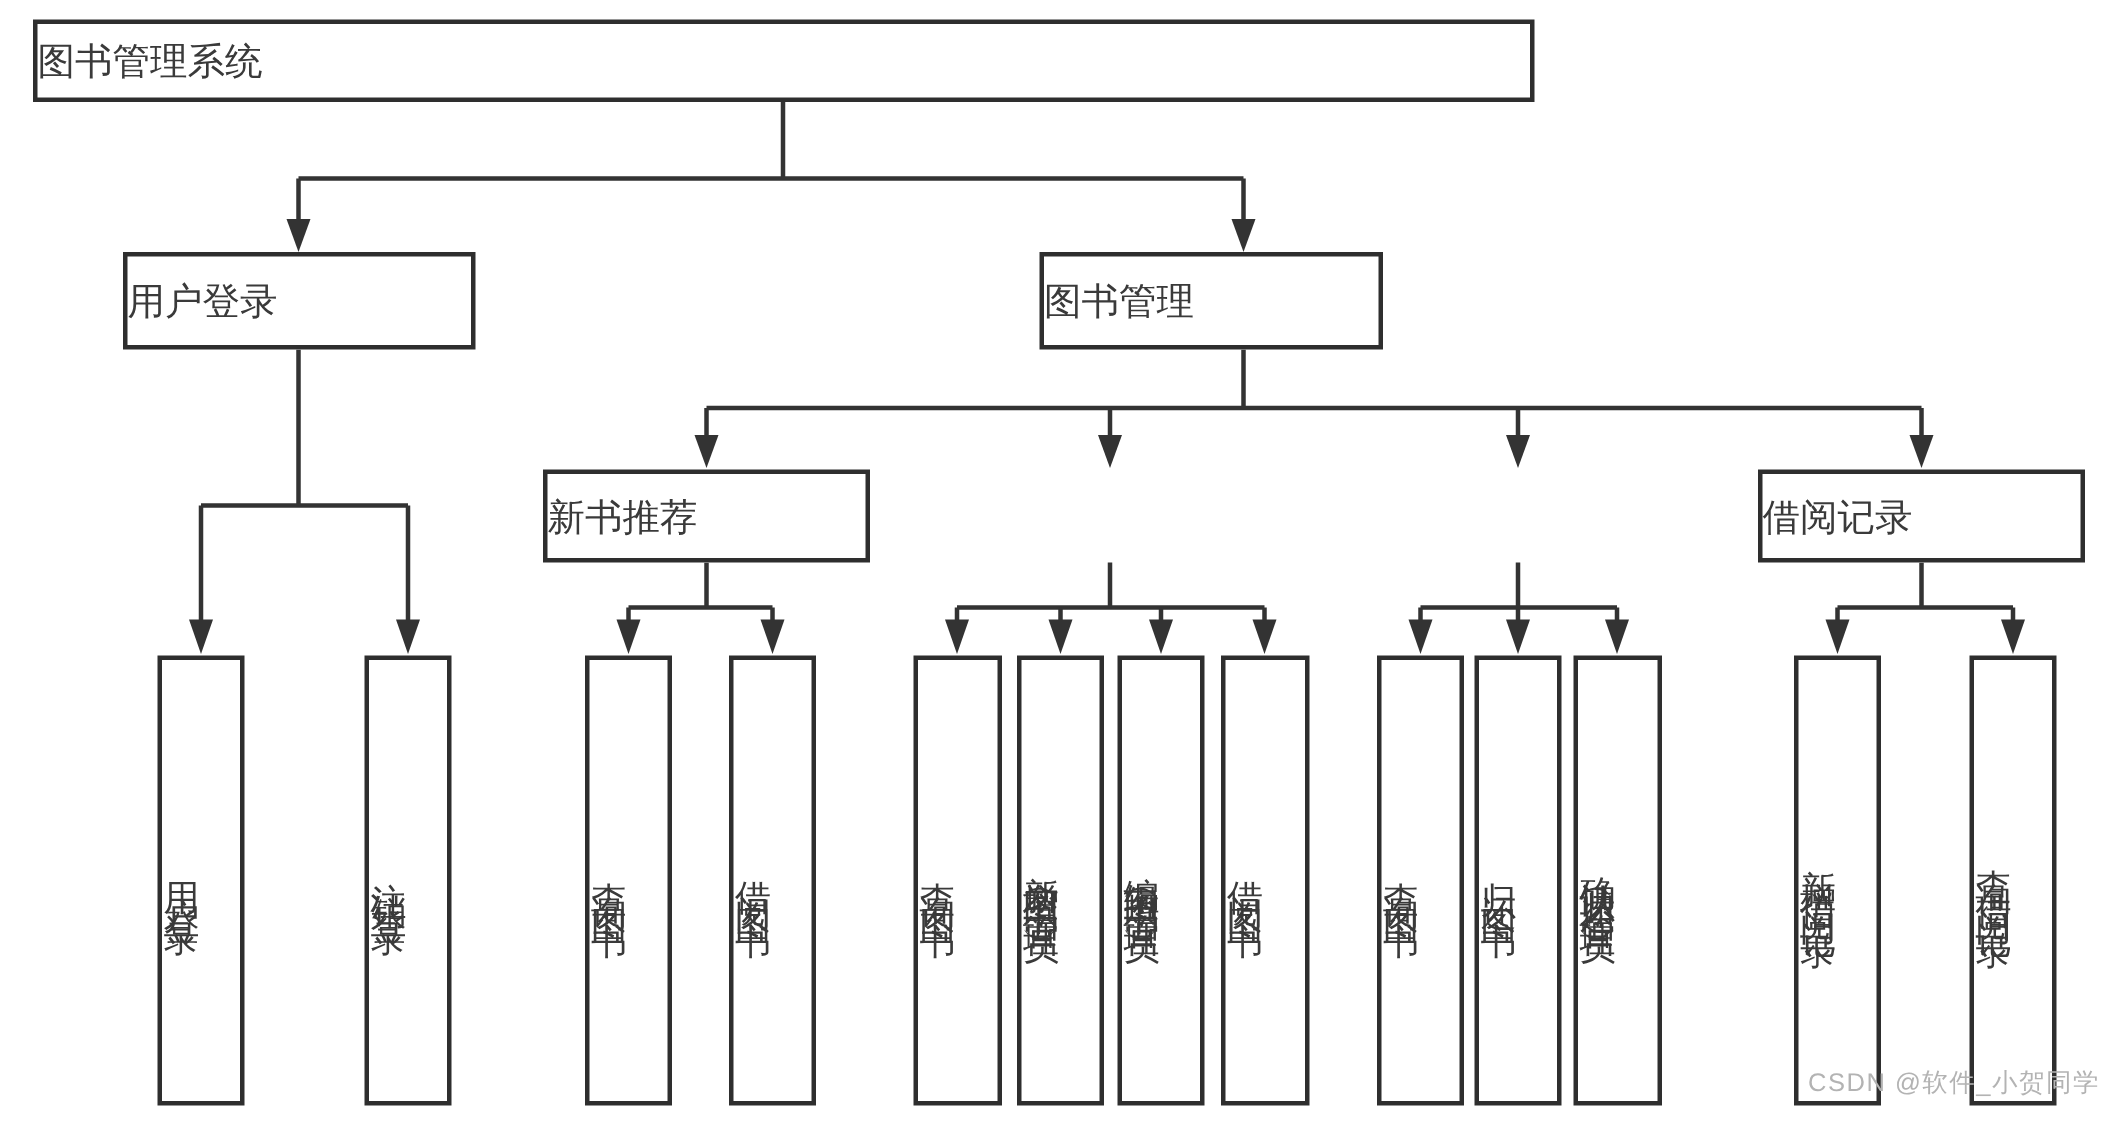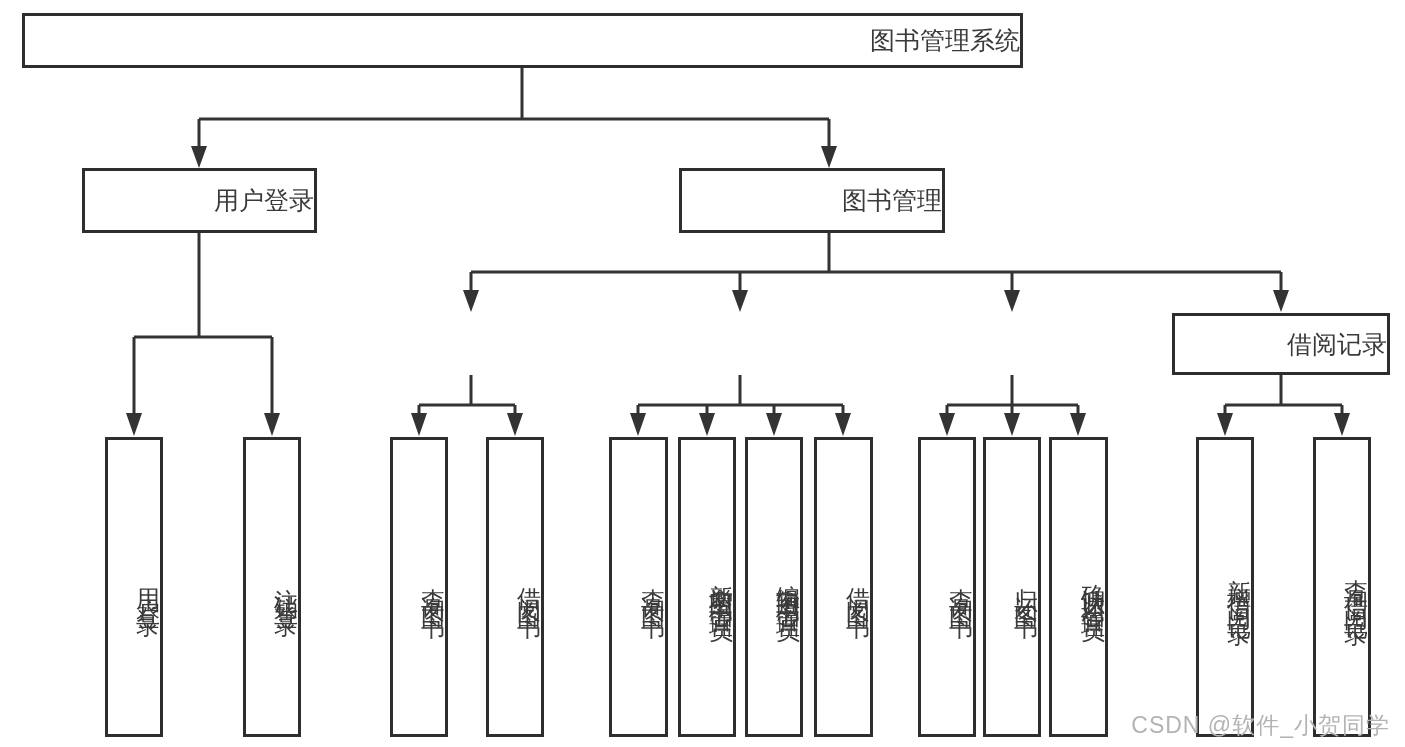--- a/index.html
+++ b/index.html
@@ -17,35 +17,35 @@
     overflow: hidden;
   }
   .stage { position: relative; width: 1405px; height: 747px; }
   .wires { position: absolute; left: 0; top: 0; width: 1405px; height: 747px; }
   .cline { stroke: var(--line-color); stroke-width: 3; fill: none; }
   .arrow { fill: var(--line-color); stroke: none; }
   .box {
     position: absolute; box-sizing: border-box;
     border: 3px solid var(--border-color);
     background: #ffffff;
-    display: flex; align-items: center; justify-content: flex-end;
+    display: flex; align-items: center; justify-content: flex-start;
     color: var(--text-color);
     font-size: 25px;
   }
   .leaf span {
     writing-mode: vertical-rl;
     text-orientation: mixed;
     font-size: 24px;
     letter-spacing: 9px;
     line-height: 1;
   }
   .leaf.tight span { letter-spacing: 5px; }
   .watermark {
-    position: absolute; right: 15px; top: 710px;
-    font-size: 23px; color: var(--watermark-color);
+    position: absolute; right: 5px; top: 710px;
+    font-size: 17px; color: var(--watermark-color);
     white-space: nowrap; z-index: 5; letter-spacing: 1px;
   }
 </style>
 </head>
 <body>
 
 <div class="stage">
 
   <svg class="wires" viewBox="0 0 1405 747">
     <g>
@@ -90,24 +90,27 @@
     </g>
   </svg>
 
   <div class="box" style="left:22px;top:13px;width:1001px;height:55px">
     <span>图书管理系统</span>
   </div>
 
   <div class="box" style="left:82px;top:168px;width:235px;height:65px">
     <span>用户登录</span>
   </div>
-  <div class="box" style="left:679px;top:168px;width:266px;height:65px">
+  <div class="box" style="left:693px;top:168px;width:229px;height:65px">
     <span>图书管理</span>
   </div>
 
+  <div class="box" style="left:362px;top:313px;width:218px;height:62px">
+    <span>新书推荐</span>
+  </div>
   <div class="box" style="left:1172px;top:313px;width:218px;height:62px">
     <span>借阅记录</span>
   </div>
 
   <div class="box leaf" style="left:105px;top:437px;width:58px;height:300px">
     <span>用户登录</span>
   </div>
   <div class="box leaf" style="left:243px;top:437px;width:58px;height:300px">
     <span>注销登录</span>
   </div>

